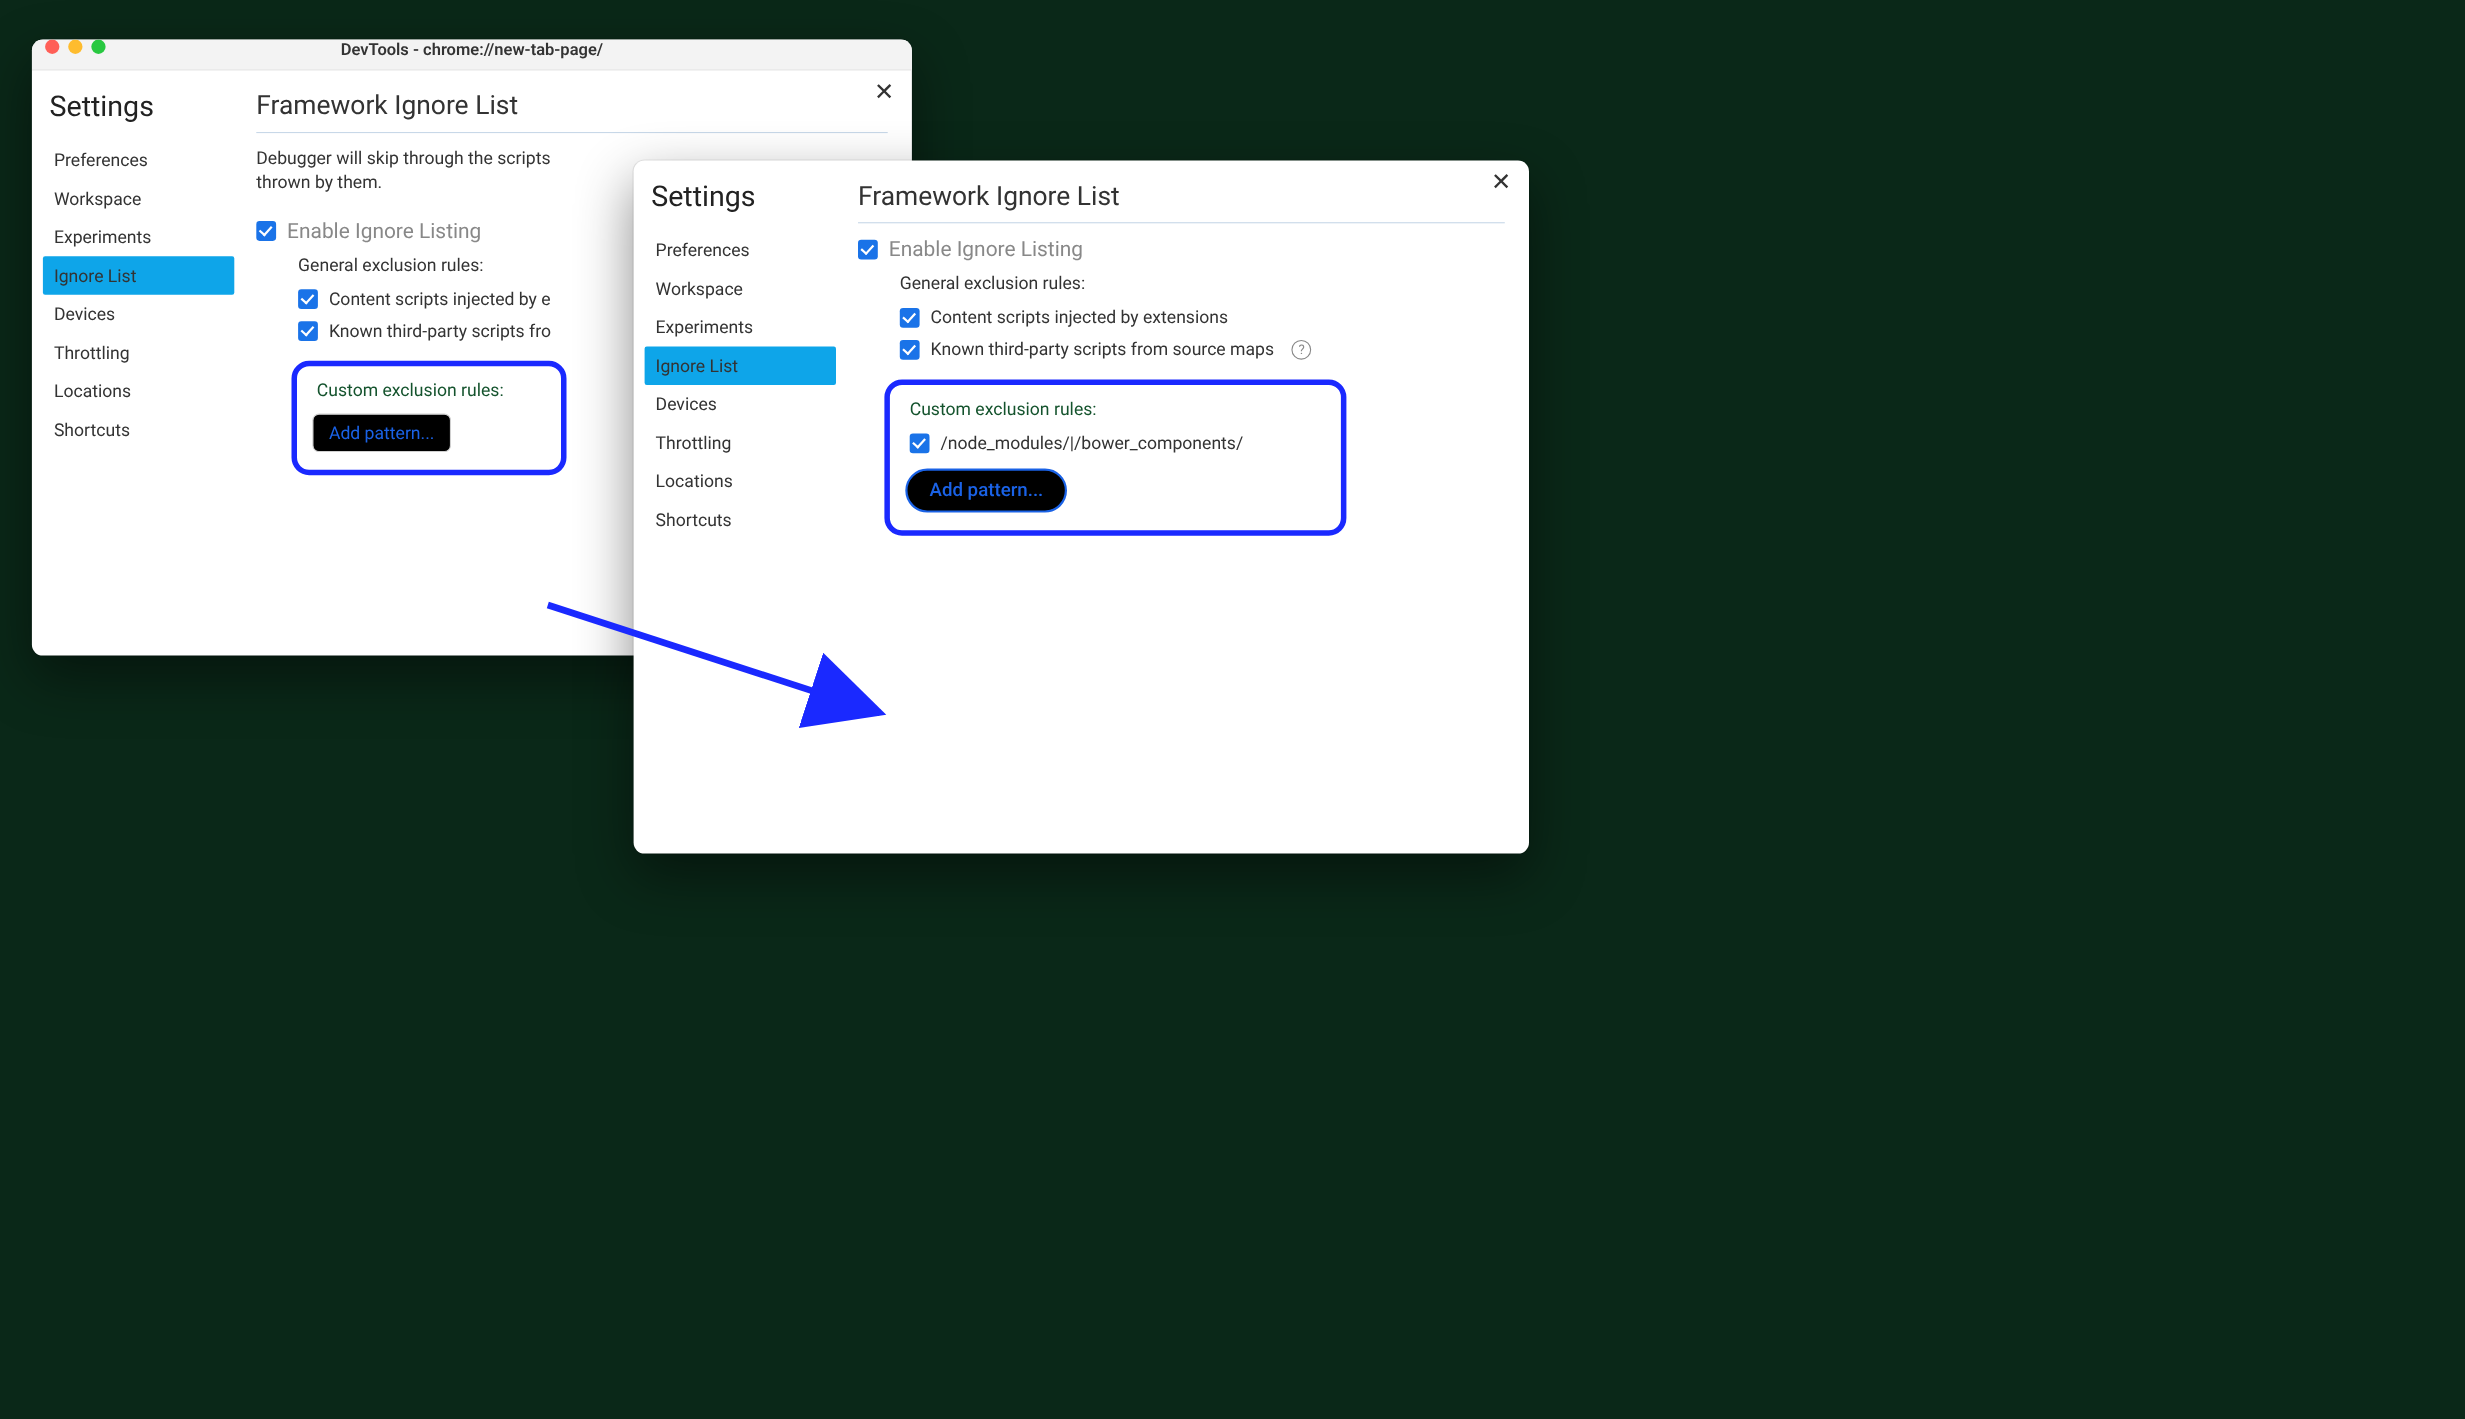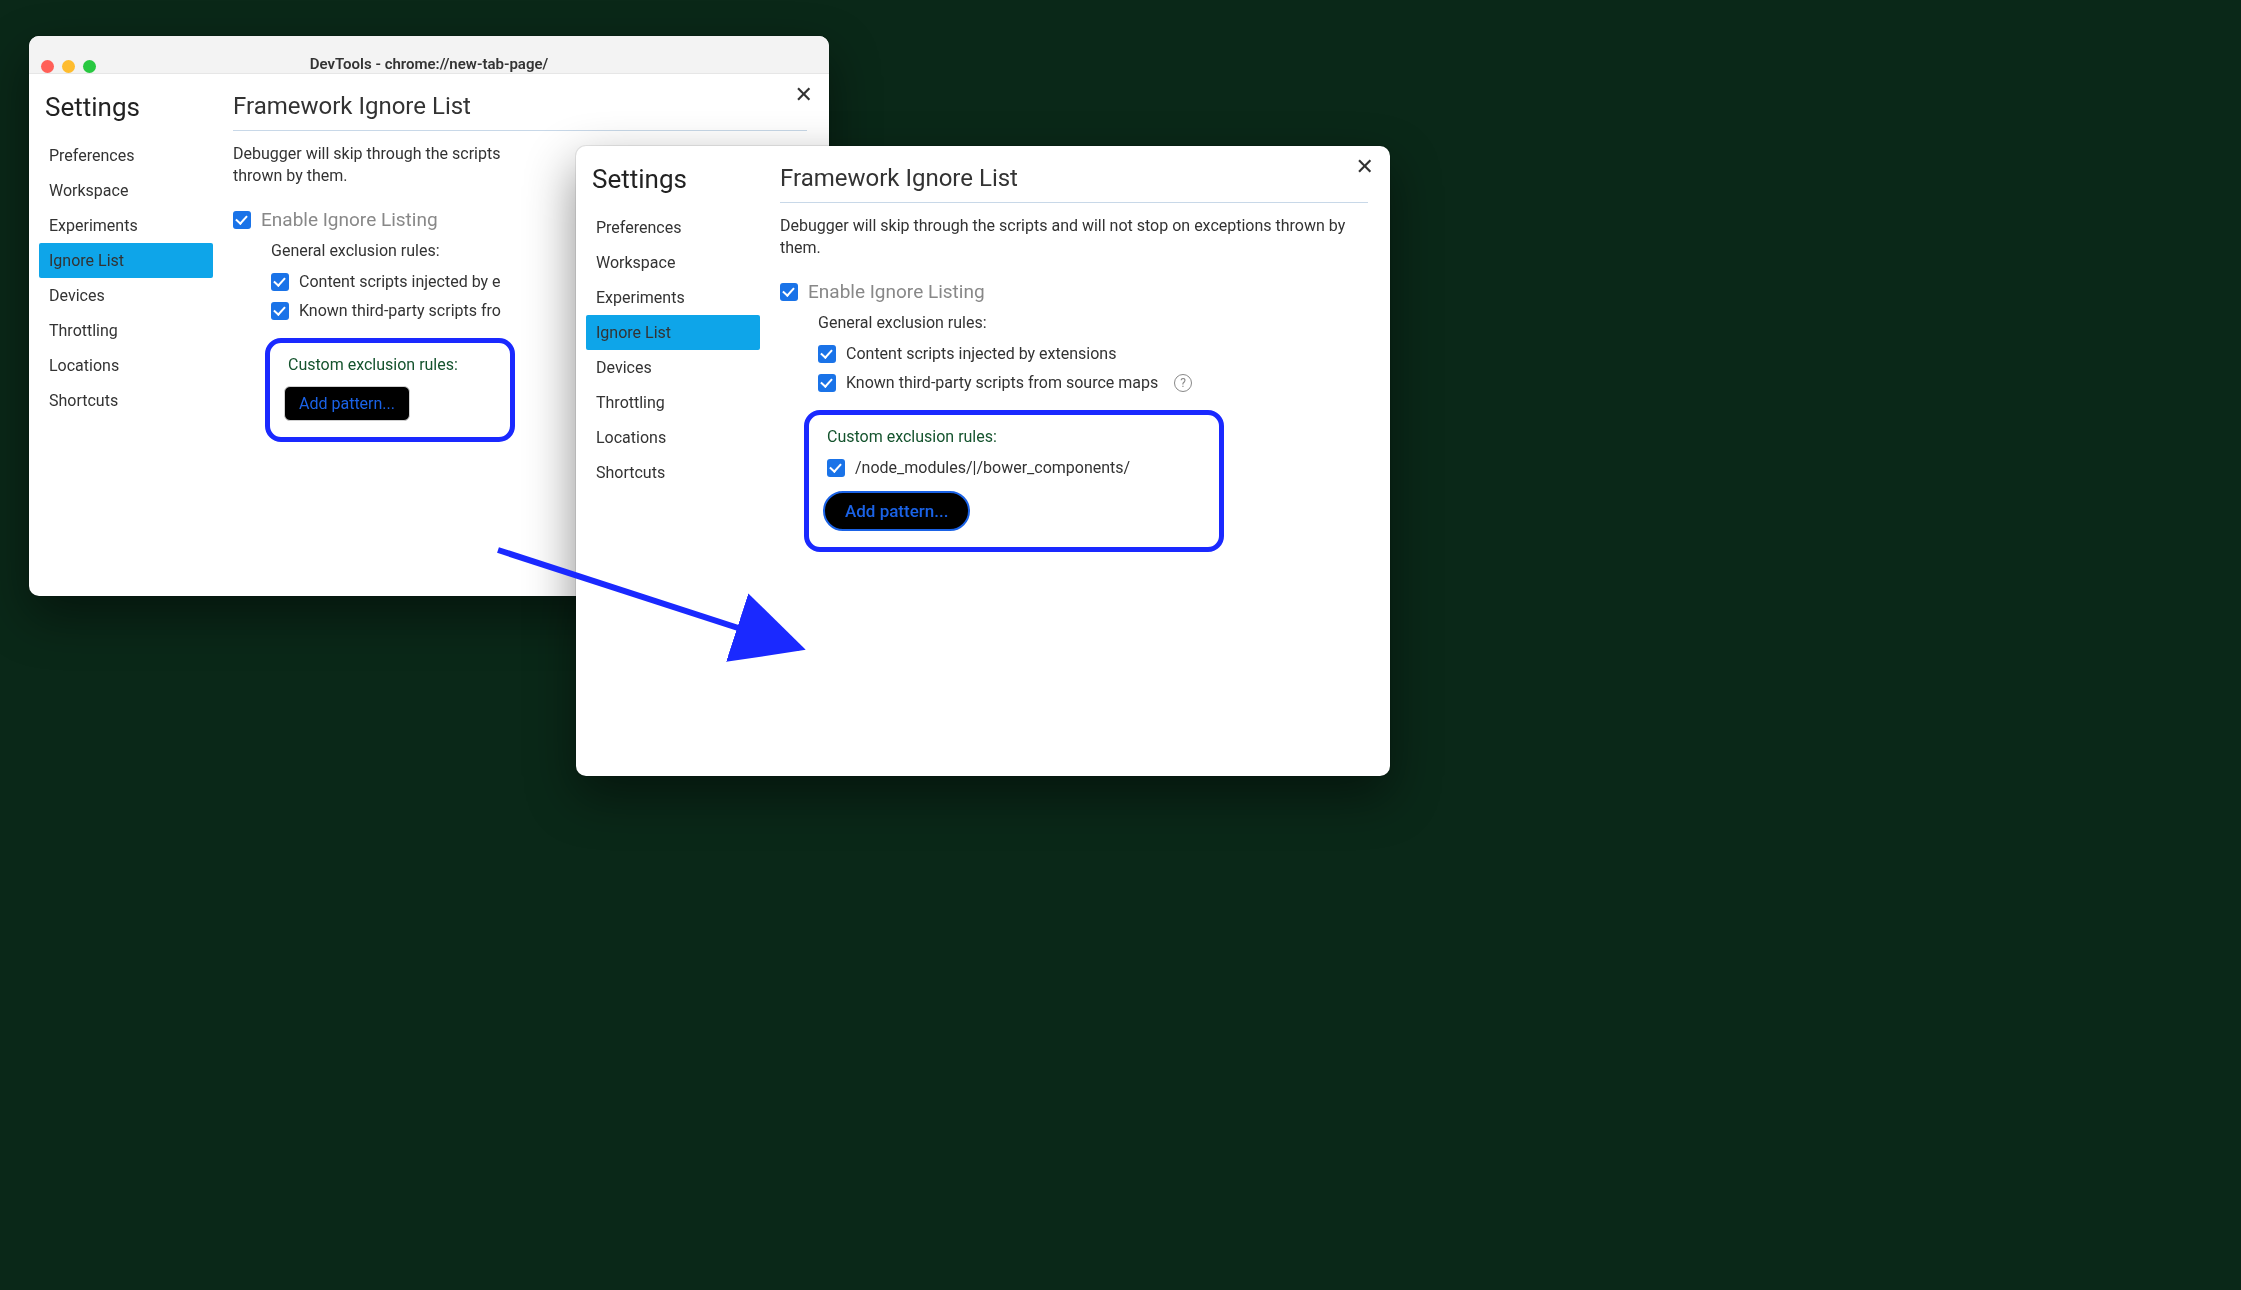--- a/index.html
+++ b/index.html
@@ -18,23 +18,23 @@
     border-radius: 10px;
     box-shadow: 0 20px 50px rgba(0,0,0,0.45), 0 0 0 1px rgba(0,0,0,0.08);
     display: flex;
     flex-direction: column;
     overflow: hidden;
   }
   .win-a { left: 29px; top: 36px; width: 800px; height: 560px; z-index: 1; }
   .win-b { left: 576px; top: 146px; width: 814px; height: 630px; z-index: 2; }
 
   .titlebar {
-    height: 38px;
-    display: flex;
-    align-items: flex-end;
+    height: 28px;
+    display: flex;
+    align-items: flex-start;
     background: #f3f3f3;
     border-bottom: 1px solid #e6e6e6;
     position: relative;
     padding: 0 12px;
   }
   .traffic {
     display: flex;
     gap: 8px;
     align-items: center;
   }
@@ -255,21 +255,20 @@
       <div class="side-item">Experiments</div>
       <div class="side-item active">Ignore List</div>
       <div class="side-item">Devices</div>
       <div class="side-item">Throttling</div>
       <div class="side-item">Locations</div>
       <div class="side-item">Shortcuts</div>
     </div>
     <div class="content">
       <h2>Framework Ignore List</h2>
       <hr class="hr">
-      <p class="desc">Debugger will skip through the scripts and will not stop on exceptions thrown by them.</p>
 
       <div class="check-row">
         <div class="checkbox"></div>
         <span class="enable-label">Enable Ignore Listing</span>
       </div>
 
       <div class="indent1">
         <div class="section-hdr">General exclusion rules:</div>
         <div class="check-row">
           <div class="checkbox"></div>

